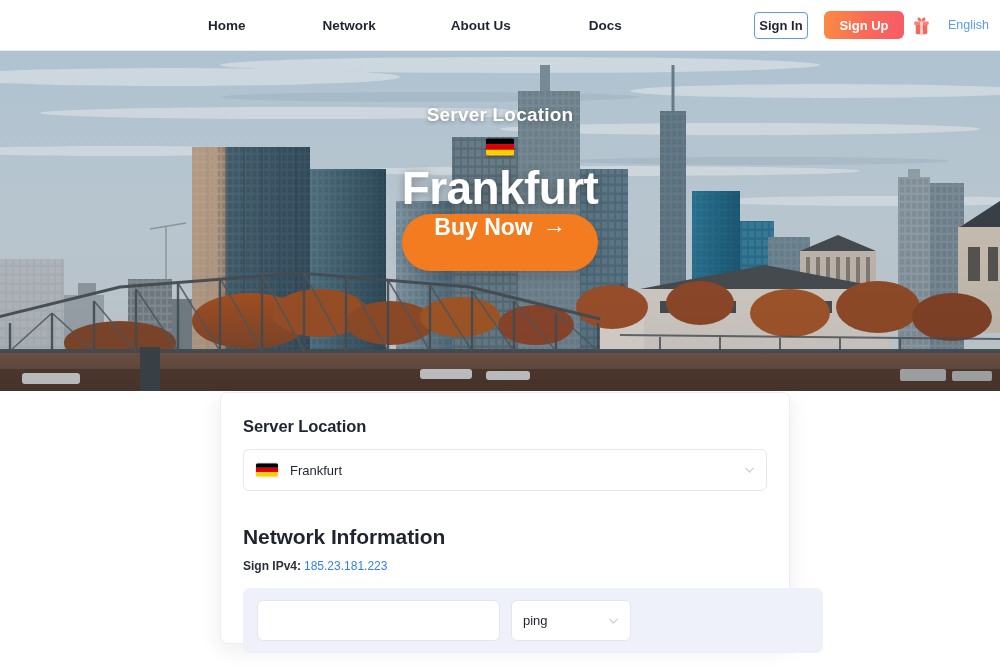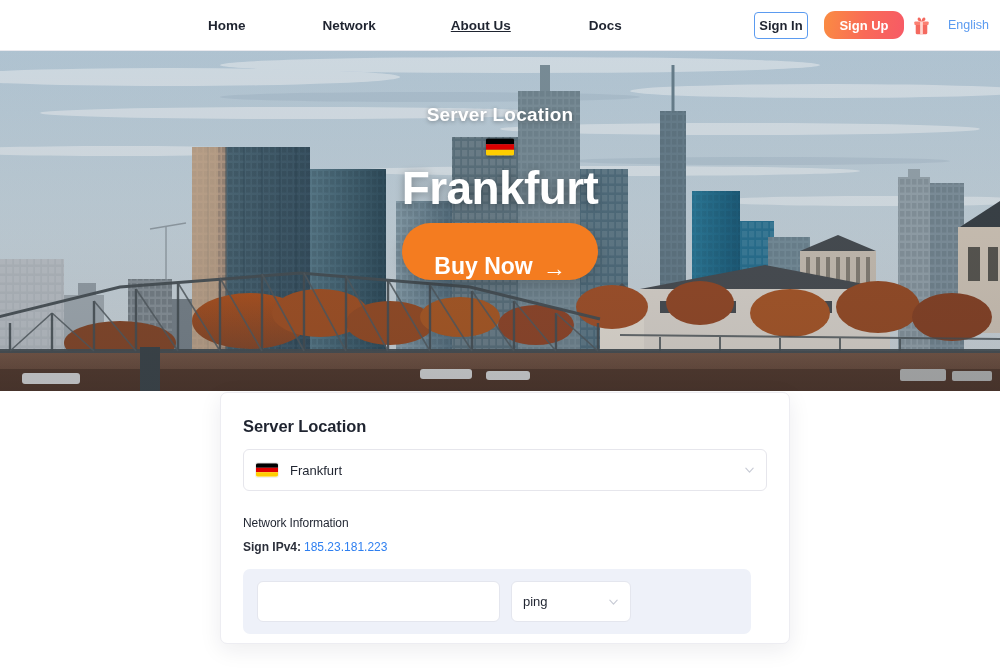--- a/index.html
+++ b/index.html
@@ -25,31 +25,31 @@
   .brand-name {
     font-size: 20px; font-weight: bold; color: #1f2430; letter-spacing: -0.2px;
   }
   .nav { display: flex; align-items: center; gap: 12px; margin-left: 198px; }
   .nav-item {
     font-size: 13.5px; color: #1f2430; font-weight: 600;
     padding: 6px 10px; cursor: pointer; white-space: nowrap;
   }
   .nav-gap-1 { margin-right: 45px; }
   .nav-gap-2 { margin-right: 43px; }
-  .nav-gap-3 { margin-right: 46px; text-decoration: underline; }
+  .nav-gap-3 { margin-right: 46px; }
   .header-right {
     margin-left: auto; display: flex; align-items: center; gap: 0; margin-right: 11px;
   }
   .btn-signin {
     width: 54px; height: 27px; border: 1px solid #5b9bf0; border-radius: 4px;
     background: #fff; color: #1f2430; font-size: 13px; font-weight: 600;
     display:flex; align-items:center; justify-content:center; cursor:pointer;
   }
   .btn-signup {
-    width: 80px; height: 28px; border-radius: 11px;
+    width: 80px; height: 28px; border-radius: 6px;
     background: linear-gradient(100deg, #fa8c42 0%, #f96a57 52%, #f75a66 100%);
     color:#fff; font-size:13px; font-weight:700;
     display:flex; align-items:center; justify-content:center; cursor:pointer;
     margin-left: 16px;
   }
   .gift-icon { margin-left: 9px; width: 17px; height: 19px; display:block; cursor:pointer; }
   .lang-link {
     margin-left: 18px; font-size: 12.5px; color: #5b9bf0; cursor: pointer;
   }
 
@@ -74,23 +74,23 @@
   .hero-flag {
     margin-top: 12px; width: 28px; height: 18px; border-radius: 2px; overflow:hidden;
     box-shadow: 0 1px 3px rgba(0,0,0,.35); display:block;
   }
   .hero-city {
     margin-top: 8px; color:#ffffff; font-size: 46px; font-weight: 700;
     letter-spacing: -0.6px; text-shadow: 0 2px 8px rgba(0,0,0,.35);
     line-height: 1.08;
   }
   .btn-buynow {
-    margin-top: 9px; width: 196px; height: 57px; border-radius: 29px;
+    width: 196px; height: 57px; border-radius: 29px;
     background: #f47c20; color: #fff; font-size: 23px; font-weight: 700;
-    display:flex; align-items:flex-end; justify-content:center; gap:10px;
+    display:flex; align-items:flex-start; justify-content:center; gap:10px;
     cursor:pointer; box-shadow: 0 4px 14px rgba(0,0,0,.18);
   }
   .arrow-glyph { font-size: 23px; line-height: 1; font-weight: 500; }
 
   
   .card {
     position:absolute; left: 220px; top: 392px; width: 570px; height: 252px;
     background:#ffffff; border: 1px solid #ededf2; border-radius: 7px;
     box-shadow: 0 6px 22px rgba(20,25,45,0.08);
     z-index: 20;
@@ -106,27 +106,27 @@
     position: relative;
   }
   .opt-flag { width: 22px; height: 14px; border-radius: 2px; overflow:hidden; display:block;
               box-shadow: 0 0 0 1px rgba(0,0,0,.06); }
   .opt-label { margin-left: 12px; font-size: 13px; color: #1f2430; }
   .chev {
     position:absolute; right: 11px; top: 50%; transform: translateY(-50%);
     width: 11px; height: 11px; color: #c9ccd6;
   }
   .section-title {
-    margin-top: 25px; font-size: 12px; font-weight: 400; color: #1f2430; letter-spacing: -.1px;
+    margin-top: 34px; font-size: 21px; font-weight: 700; color: #1f2430; letter-spacing: -.1px;
   }
   .ip-row { margin-top: 10px; font-size: 12px; color: #2b2f3a; font-weight: 600; }
   .ip-value { color: #2e7ff0; font-weight: 400; margin-left: 3px; }
 
   .test-panel {
-    margin-top: 15px; width: 508px; height: 65px;
+    margin-top: 15px; width: 580px; height: 65px;
     background: #eef1f9; border-radius: 7px;
     display:flex; align-items:center; padding: 0 14px; gap: 11px;
   }
   .test-input {
     width: 243px; height: 41px; background:#fff;
     border: 1px solid #e4e6ee; border-radius: 6px;
     font-size: 13px; color:#1f2430; padding: 0 11px;
     font-family: "Liberation Sans", sans-serif; outline:none;
   }
   .test-select {

